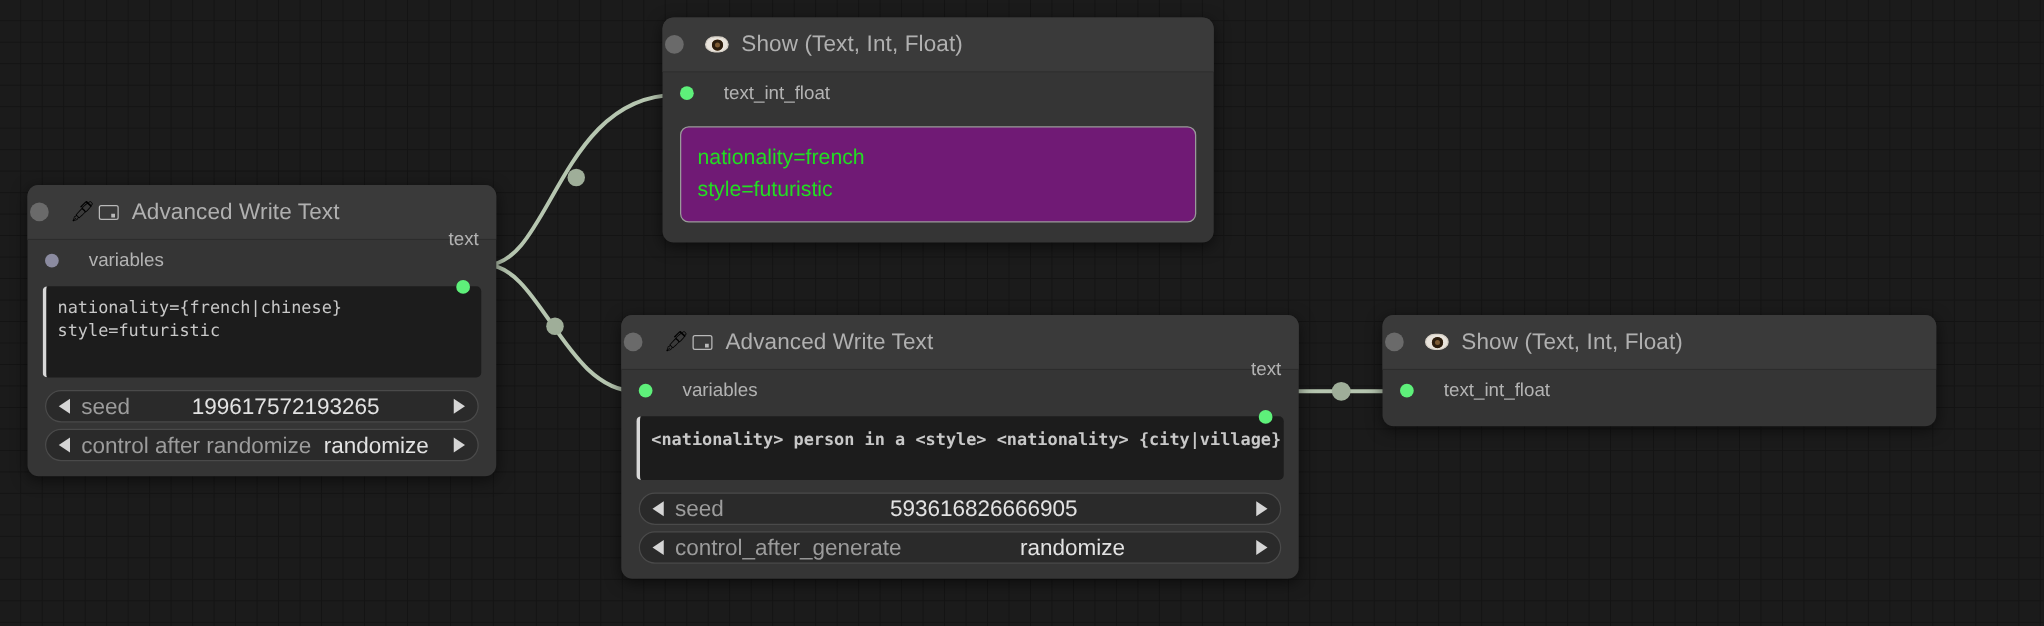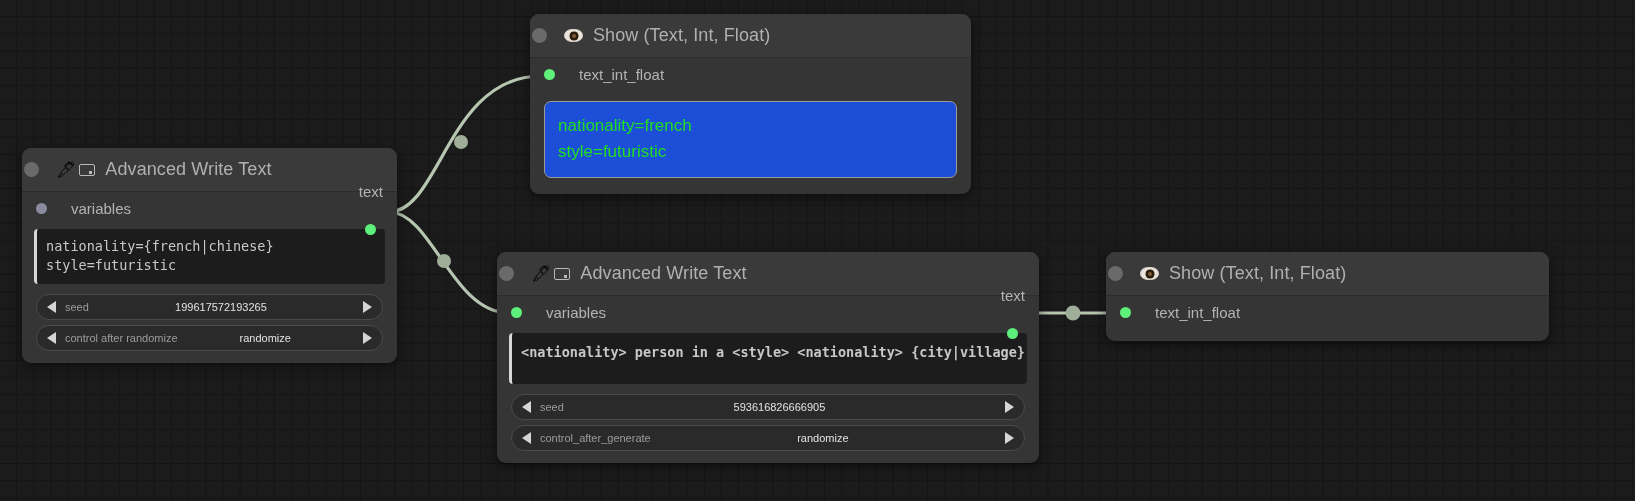--- a/index.html
+++ b/index.html
@@ -124,54 +124,54 @@
   }
   .dot.lav { background: #8b8ba0; }
   .dot.green { background: #5ef07a; }
 
   
   .textarea {
     margin: 4px 12px 10px 12px;
     background: #1c1c1c;
     border-radius: 4px;
     border-left: 3px solid #d8d8d8;
-    padding: 8px 10px 9px 9px;
+    padding: 8px 10px 27px 9px;
     font-family: "DejaVu Sans Mono", monospace;
     font-size: 13.5px;
     line-height: 1.42;
     color: #c8c8c8;
     white-space: pre;
     overflow: hidden;
   }
   .textarea.one-line { padding-top: 10px; padding-bottom: 22px; font-weight: bold; }
 
   .display-box {
     margin: 10px 14px 4px 14px;
-    background: #1d4ed8;
+    background: #701a75;
     border: 1.5px solid #9a9a9a;
     border-radius: 7px;
     padding: 11px 13px;
     color: #22dd22;
     font-size: 17px;
     line-height: 1.55;
     white-space: pre-line;
   }
   .display-box.tall { min-height: 72px; }
 
   
   .pill {
     margin: 5px 14px 0 14px;
     height: 26px;
     background: #2a2a2a;
     border: 1px solid #4a4a4a;
     border-radius: 13px;
     display: flex;
     align-items: center;
     padding: 0 10px;
-    font-size: 11px;
+    font-size: 18px;
     color: #9c9c9c;
     position: relative;
   }
   .pill .arrow {
     width: 0; height: 0;
     flex: 0 0 auto;
     border-top: 6px solid transparent;
     border-bottom: 6px solid transparent;
   }
   .pill .arrow.left  { border-right: 9px solid #d5d5d5; }

